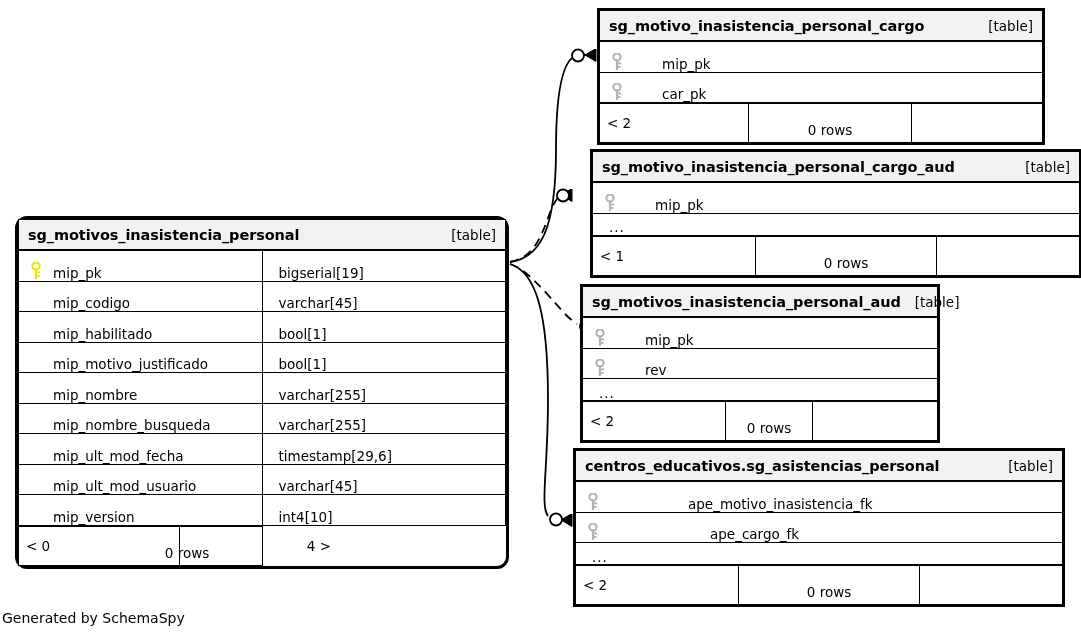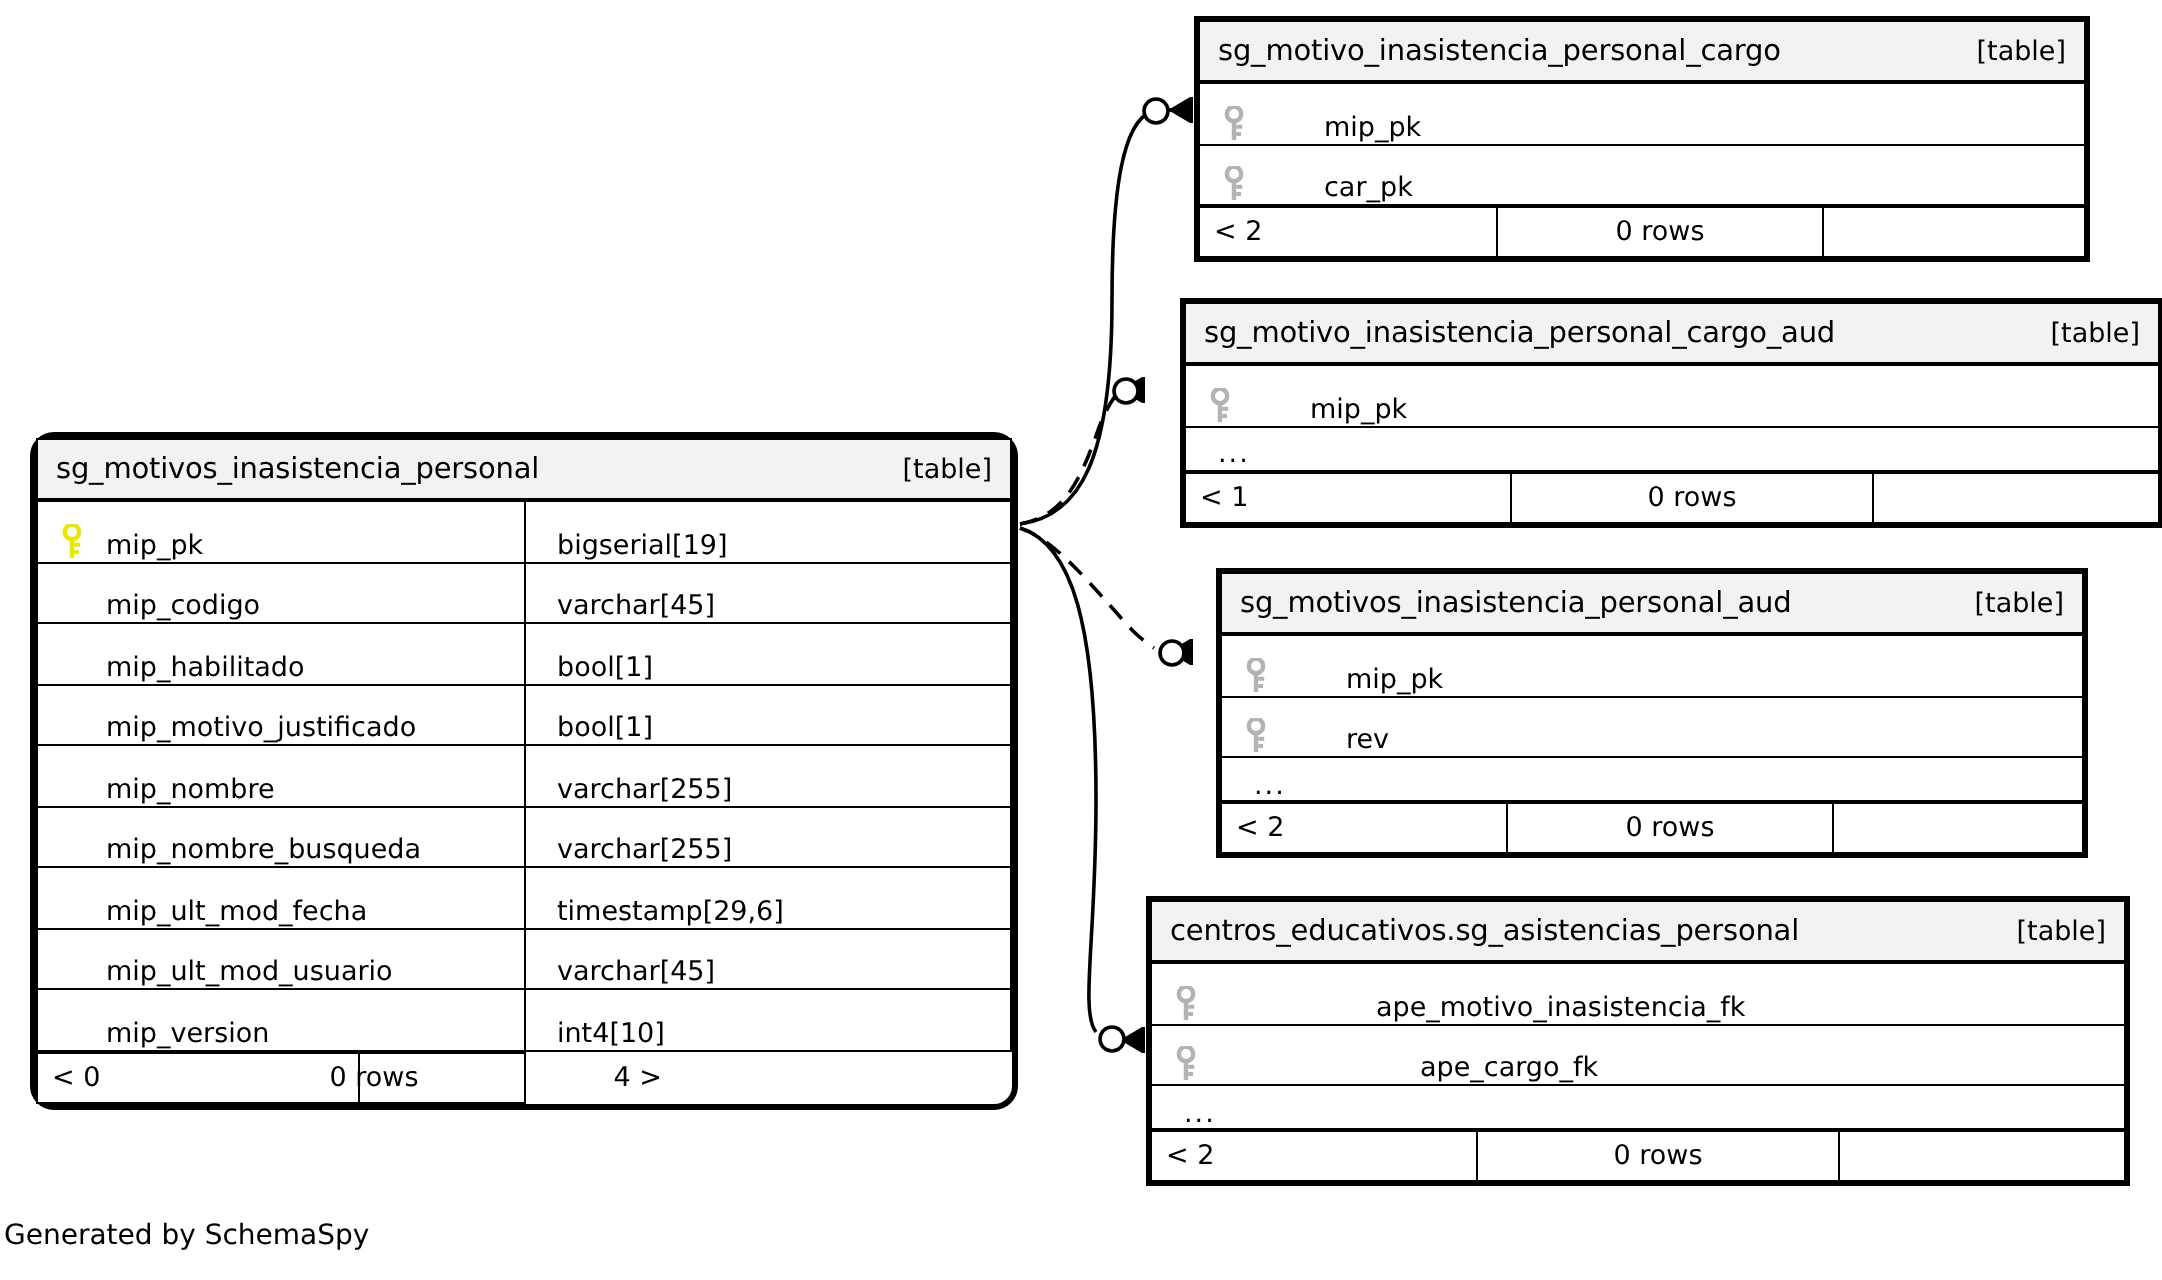--- a/index.html
+++ b/index.html
@@ -59,21 +59,21 @@
     height: 29px;
     padding: 0 9px;
   }
   .hdr-inner {
     display: flex;
     align-items: center;
     justify-content: space-between;
     white-space: nowrap;
   }
   .tname {
-    font-weight: normal;
+    font-weight: bold;
     font-size: 14.5px;
     letter-spacing: -0.1px;
   }
   .ttag {
     font-weight: normal;
     font-size: 13.5px;
     padding-left: 14px;
   }
 
   
@@ -122,21 +122,21 @@
     font-size: 13.5px;
   }
   .fcell {
     display: flex;
     align-items: center;
     height: 24px;
     padding: 0 7px;
     white-space: nowrap;
   }
   .fcell.l { justify-content: flex-start; }
-  .fcell.c { justify-content: center; }
+  .fcell.c { justify-content: center; margin-top: 14px; }
   .fcell.r { justify-content: flex-end; }
 
   
   #credit {
     position: absolute;
     left: 2px;
     top: 610px;
     font-size: 14px;
     white-space: nowrap;
   }
@@ -476,21 +476,21 @@
                 </td>
               </tr>
             </tbody>
               </table>
           </td>
         </tr>
       </tbody>
     </table>
   </div>
 
-  <div class="tbl" style="left:608px; top:284px; width:436px; border-width:2px;">
+  <div class="tbl" style="left:580px; top:284px; width:360px; border-width:2px;">
     <table>
       <tbody>
         <tr class="hdr">
           <td>
             <div class="hdr-inner">
               <span class="tname">sg_motivos_inasistencia_personal_aud</span>
               <span class="ttag">[table]</span>
             </div>
           </td>
         </tr>

